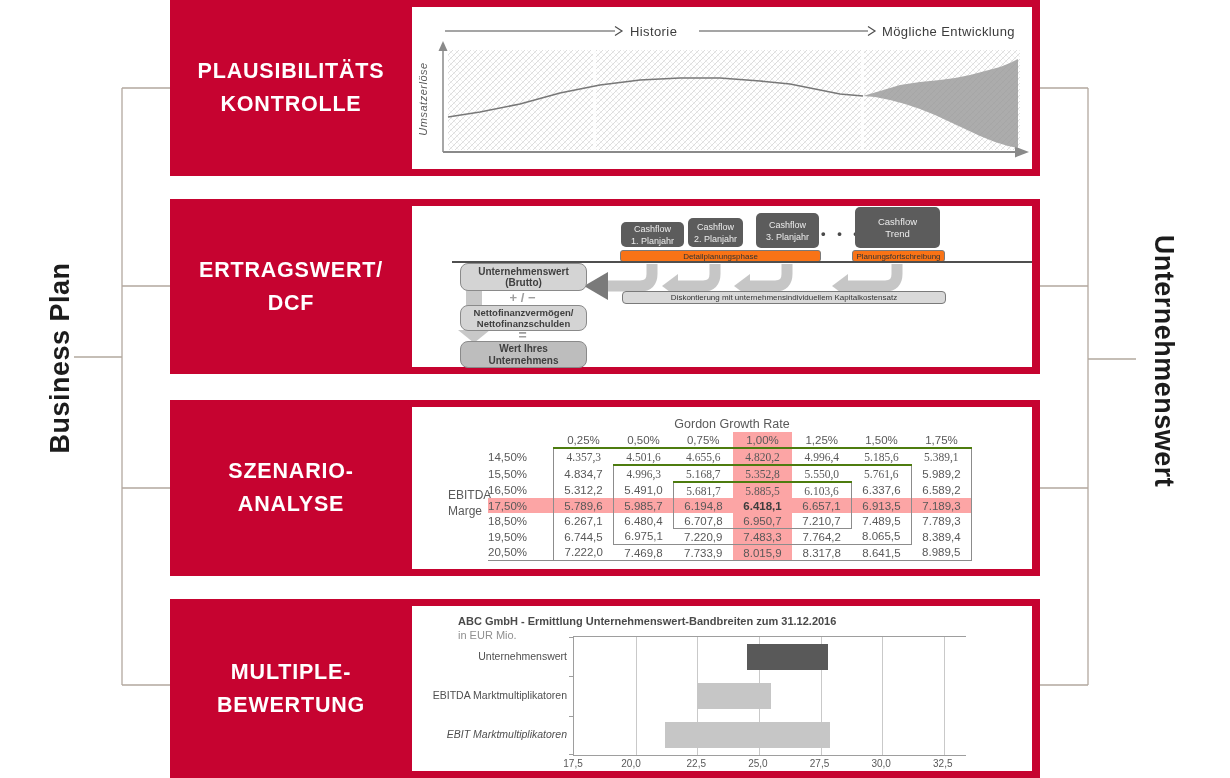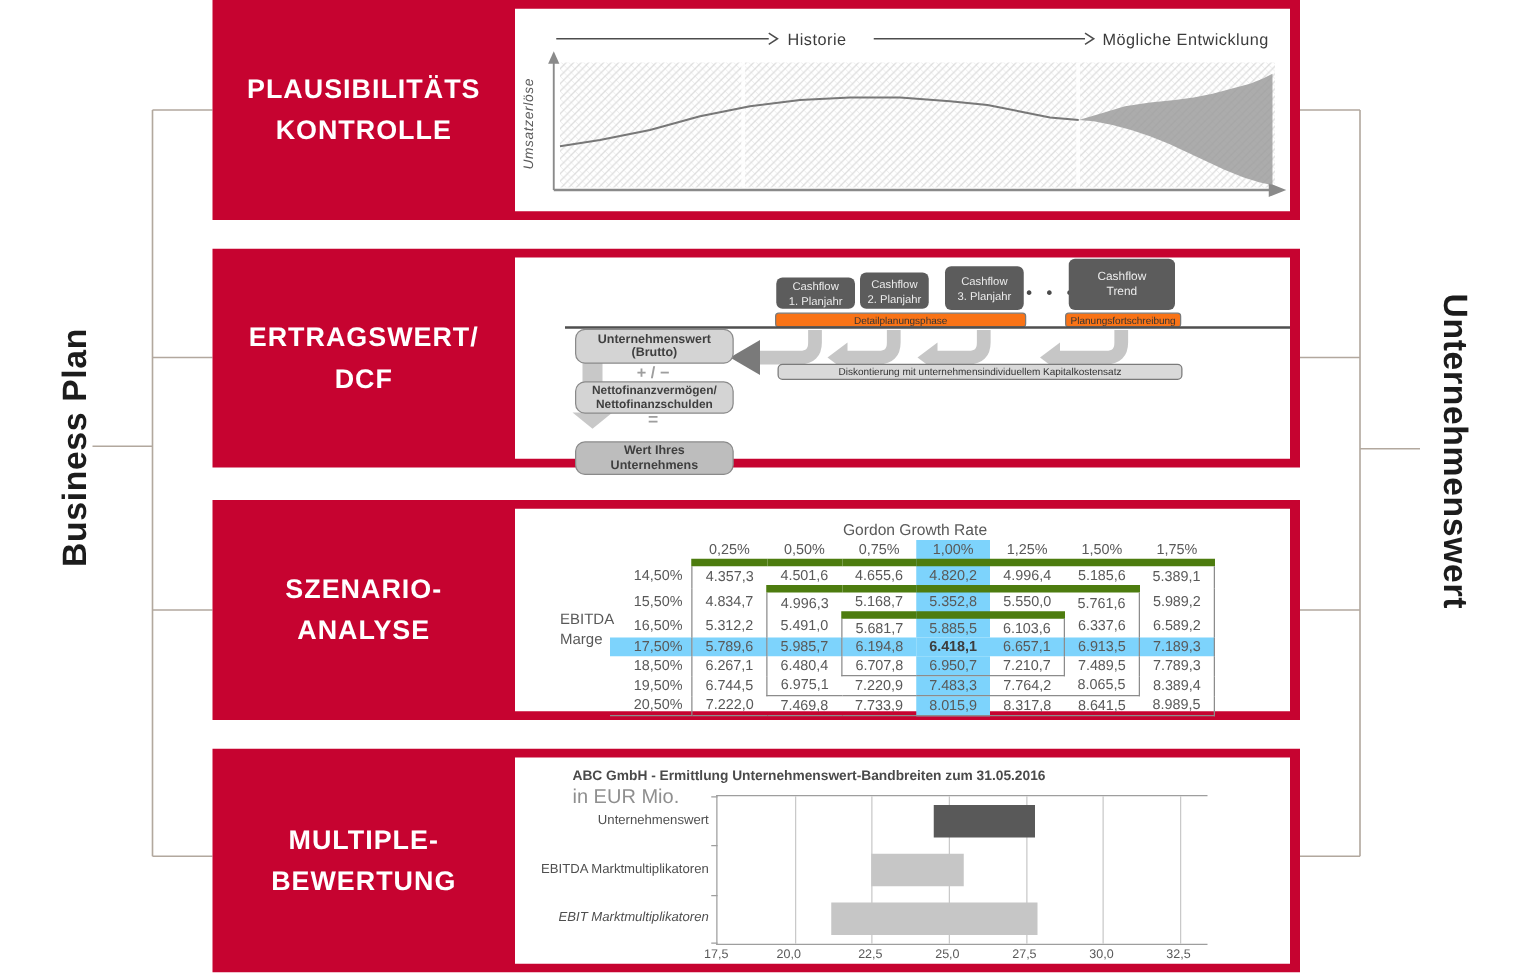--- a/index.html
+++ b/index.html
@@ -44,29 +44,29 @@
   .flow-op{position:absolute;left:48px;width:125px;display:flex;align-items:center;justify-content:center;
       font-weight:bold;color:#9e9e9e;}
 
   
   .sens-title{position:absolute;left:320px;top:10px;transform:translateX(-50%);
       font-size:12.5px;color:#595959;white-space:nowrap;}
   .axis-2line{position:absolute;left:36px;width:56px;text-align:left;font-size:12px;color:#595959;}
   #sens-table{position:absolute;left:76px;top:25px;border-collapse:collapse;table-layout:fixed;}
   #sens-table td,#sens-table th{width:59px;height:15px;padding:0;font-size:11.5px;font-weight:normal;
       color:#595959;text-align:center;white-space:nowrap;}
-  #sens-table .rh{width:58px;text-align:right;padding-right:7px;}
-  #sens-table .bt{border-top:6px solid #4d7c0f;} #sens-table .bb{border-bottom:1px solid #8c8c8c;}
+  #sens-table .rh{width:58px;text-align:left;padding-right:7px;}
+  #sens-table .bt{border-top:2px solid #4d7c0f;font-family:Liberation Serif, serif;} #sens-table .bb{border-bottom:1px solid #8c8c8c;}
   #sens-table .bl{border-left:1px solid #8c8c8c;} #sens-table .br{border-right:1px solid #8c8c8c;}
-  #sens-table .hl{background:#7dd3fc;}
+  #sens-table .hl{background:#fca5a5;}
   #sens-table .bold{font-weight:bold;color:#3d3d3d;}
 
   
   .mchart-title{position:absolute;left:46px;top:9px;font-size:11px;font-weight:bold;color:#4a4a4a;}
-  .mchart-sub{position:absolute;left:46px;top:23px;font-size:16px;color:#8f8f8f;}
+  .mchart-sub{position:absolute;left:46px;top:23px;font-size:11px;color:#8f8f8f;}
   #mplot{position:absolute;left:161px;top:30px;width:392px;height:118px;
       border-top:1px solid #9e9e9e;border-left:1px solid #9e9e9e;border-bottom:1px solid #9e9e9e;}
   .gridline{position:absolute;top:0;bottom:0;width:1px;background:#c9c9c9;}
   .cat-tick{position:absolute;left:-5px;width:5px;height:1px;background:#9e9e9e;}
   .bar{position:absolute;height:26px;}
   .cat-label{position:absolute;left:0;width:155px;text-align:right;font-size:10.5px;color:#4f4f4f;
       transform:translateY(-50%);white-space:nowrap;}
   .xtick{position:absolute;top:152px;width:40px;margin-left:-20px;text-align:center;font-size:10px;color:#595959;}
 </style>
 </head>
@@ -170,21 +170,21 @@
     <div class="flow-box" style="top:57px;height:26px;">
       <span>Unternehmenswert</span>
       <span>(Brutto)</span>
     </div>
     <div class="flow-op" style="top:83px;height:16px;font-size:13px;">+ / −</div>
     <div class="flow-box" style="top:99px;height:24px;font-size:9.5px;">
       <span>Nettofinanzvermögen/</span>
       <span>Nettofinanzschulden</span>
     </div>
     <div class="flow-op" style="top:123px;height:12px;font-size:14px;">=</div>
-    <div class="flow-box" style="top:135px;height:25px;background:#bdbdbd;margin-top:12px;">
+    <div class="flow-box" style="top:135px;height:25px;background:#bdbdbd;">
       <span>Wert Ihres</span>
       <span>Unternehmens</span>
     </div>
   </div>
 </div>
 
 <div class="section" style="top:400px;height:176px;">
   <div class="section-label">
     <span>SZENARIO-</span>
     <span>ANALYSE</span>
@@ -279,21 +279,21 @@
       </table>
   </div>
 </div>
 
 <div class="section" style="top:599px;height:179px;">
   <div class="section-label">
     <span>MULTIPLE-</span>
     <span>BEWERTUNG</span>
   </div>
   <div class="panel">
-    <div class="mchart-title">ABC GmbH - Ermittlung Unternehmenswert-Bandbreiten zum 31.05.2016</div>
+    <div class="mchart-title">ABC GmbH - Ermittlung Unternehmenswert-Bandbreiten zum 31.12.2016</div>
     <div class="mchart-sub">in EUR Mio.</div>
     <div id="mplot">
         <div class="gridline" style="left: 61.6352px;"></div>
         <div class="gridline" style="left: 123.27px;"></div>
         <div class="gridline" style="left: 184.906px;"></div>
         <div class="gridline" style="left: 246.541px;"></div>
         <div class="gridline" style="left: 308.176px;"></div>
         <div class="gridline" style="left: 369.811px;"></div>
         <div class="cat-tick" style="top: 0px;"></div>
         <div class="cat-tick" style="top: 39.3333px;"></div>

